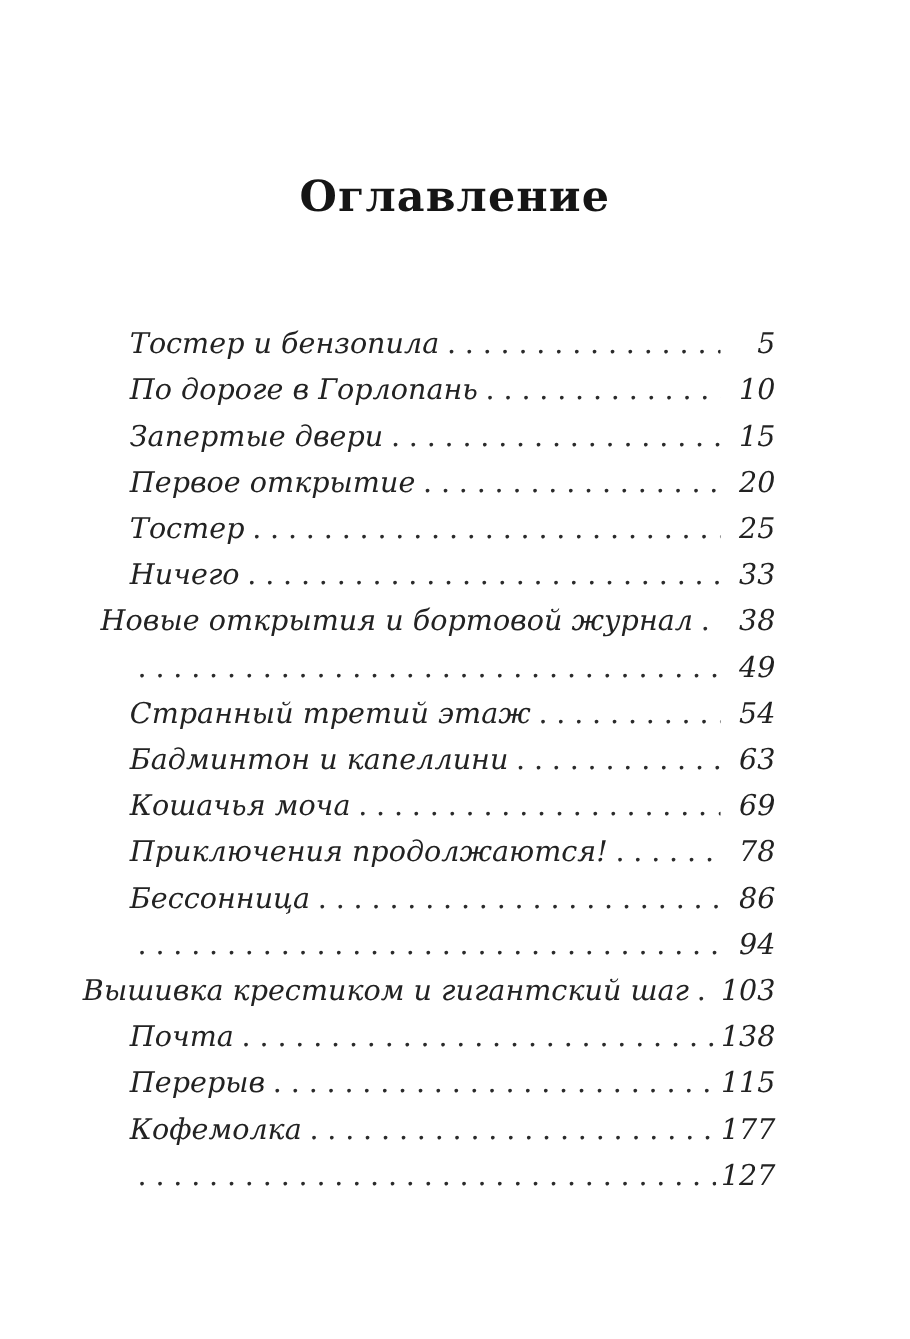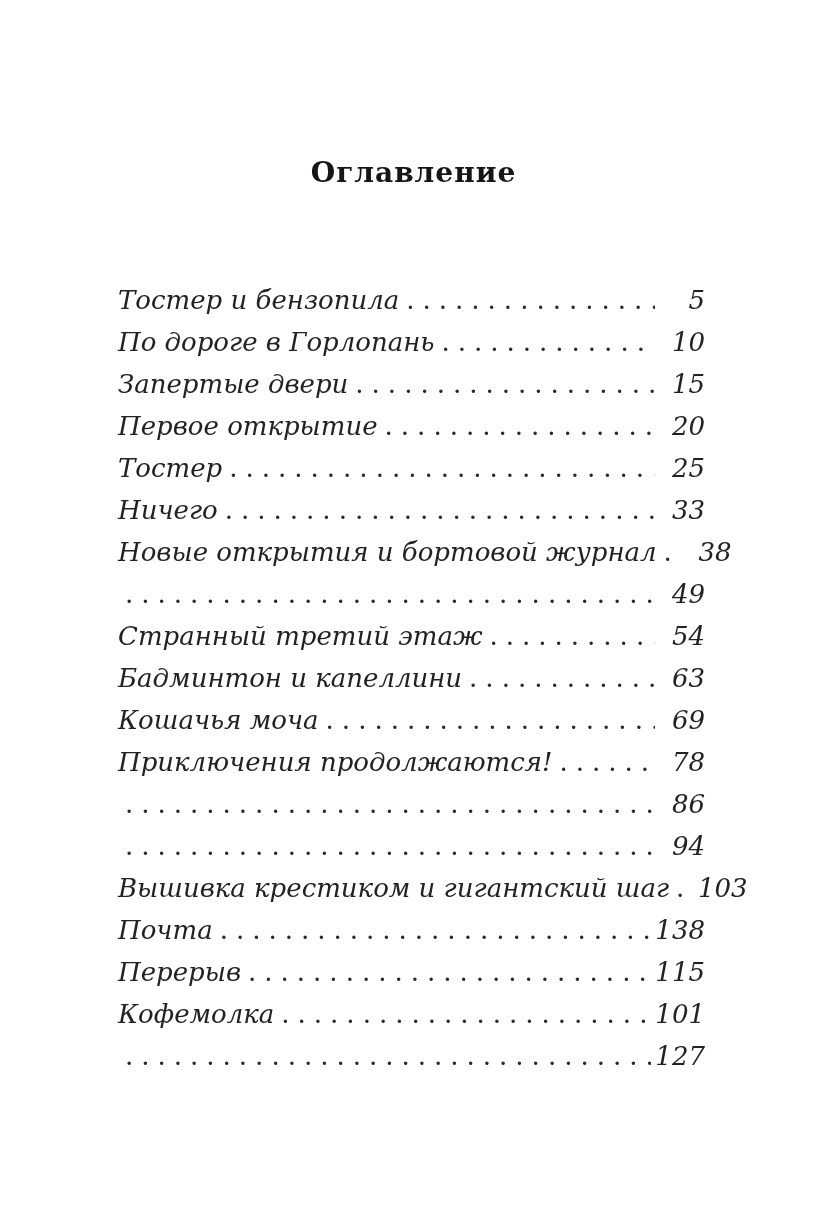--- a/index.html
+++ b/index.html
@@ -14,35 +14,36 @@
     margin: 0 auto;
     background: #ffffff;
     color: #1c1c1c;
     overflow: hidden;
   }
   .toc-title {
     margin: 156px 0 0 0;
     text-align: center;
     font-family: "DejaVu Serif", serif;
     font-weight: 700;
-    font-size: 28px;
+    font-size: 39px;
     letter-spacing: 1px;
     color: #151515;
   }
   .toc-list {
     margin: 90px 122px 0 118px;
   }
   .toc-row {
     display: flex;
     align-items: baseline;
     line-height: 42px;
     font-family: "DejaVu Serif", serif;
     font-style: italic;
     font-size: 26px;
     color: #222222;
+    justify-content: flex-end;
   }
   .chapter {
     white-space: nowrap;
     flex: 0 0 auto;
   }
   .dots {
     flex: 1 1 auto;
     overflow: hidden;
     white-space: nowrap;
     margin: 0 4px 0 7px;
@@ -132,20 +133,21 @@
     <span class="pagenum">69</span>
   </div>
 
   <div class="toc-row">
     <span class="chapter">Приключения продолжаются!</span>
     <span class="dots"></span>
     <span class="pagenum">78</span>
   </div>
 
   <div class="toc-row">
+    <span class="chapter">Бессонница</span>
     <span class="dots"></span>
     <span class="pagenum">86</span>
   </div>
 
   <div class="toc-row">
     <span class="dots"></span>
     <span class="pagenum">94</span>
   </div>
 
   <div class="toc-row">
@@ -162,21 +164,21 @@
 
   <div class="toc-row">
     <span class="chapter">Перерыв</span>
     <span class="dots"></span>
     <span class="pagenum">115</span>
   </div>
 
   <div class="toc-row">
     <span class="chapter">Кофемолка</span>
     <span class="dots"></span>
-    <span class="pagenum">101</span>
+    <span class="pagenum">177</span>
   </div>
 
   <div class="toc-row">
     <span class="dots"></span>
     <span class="pagenum">127</span>
   </div>
 </div>
 </div>
 
 </body></html>

